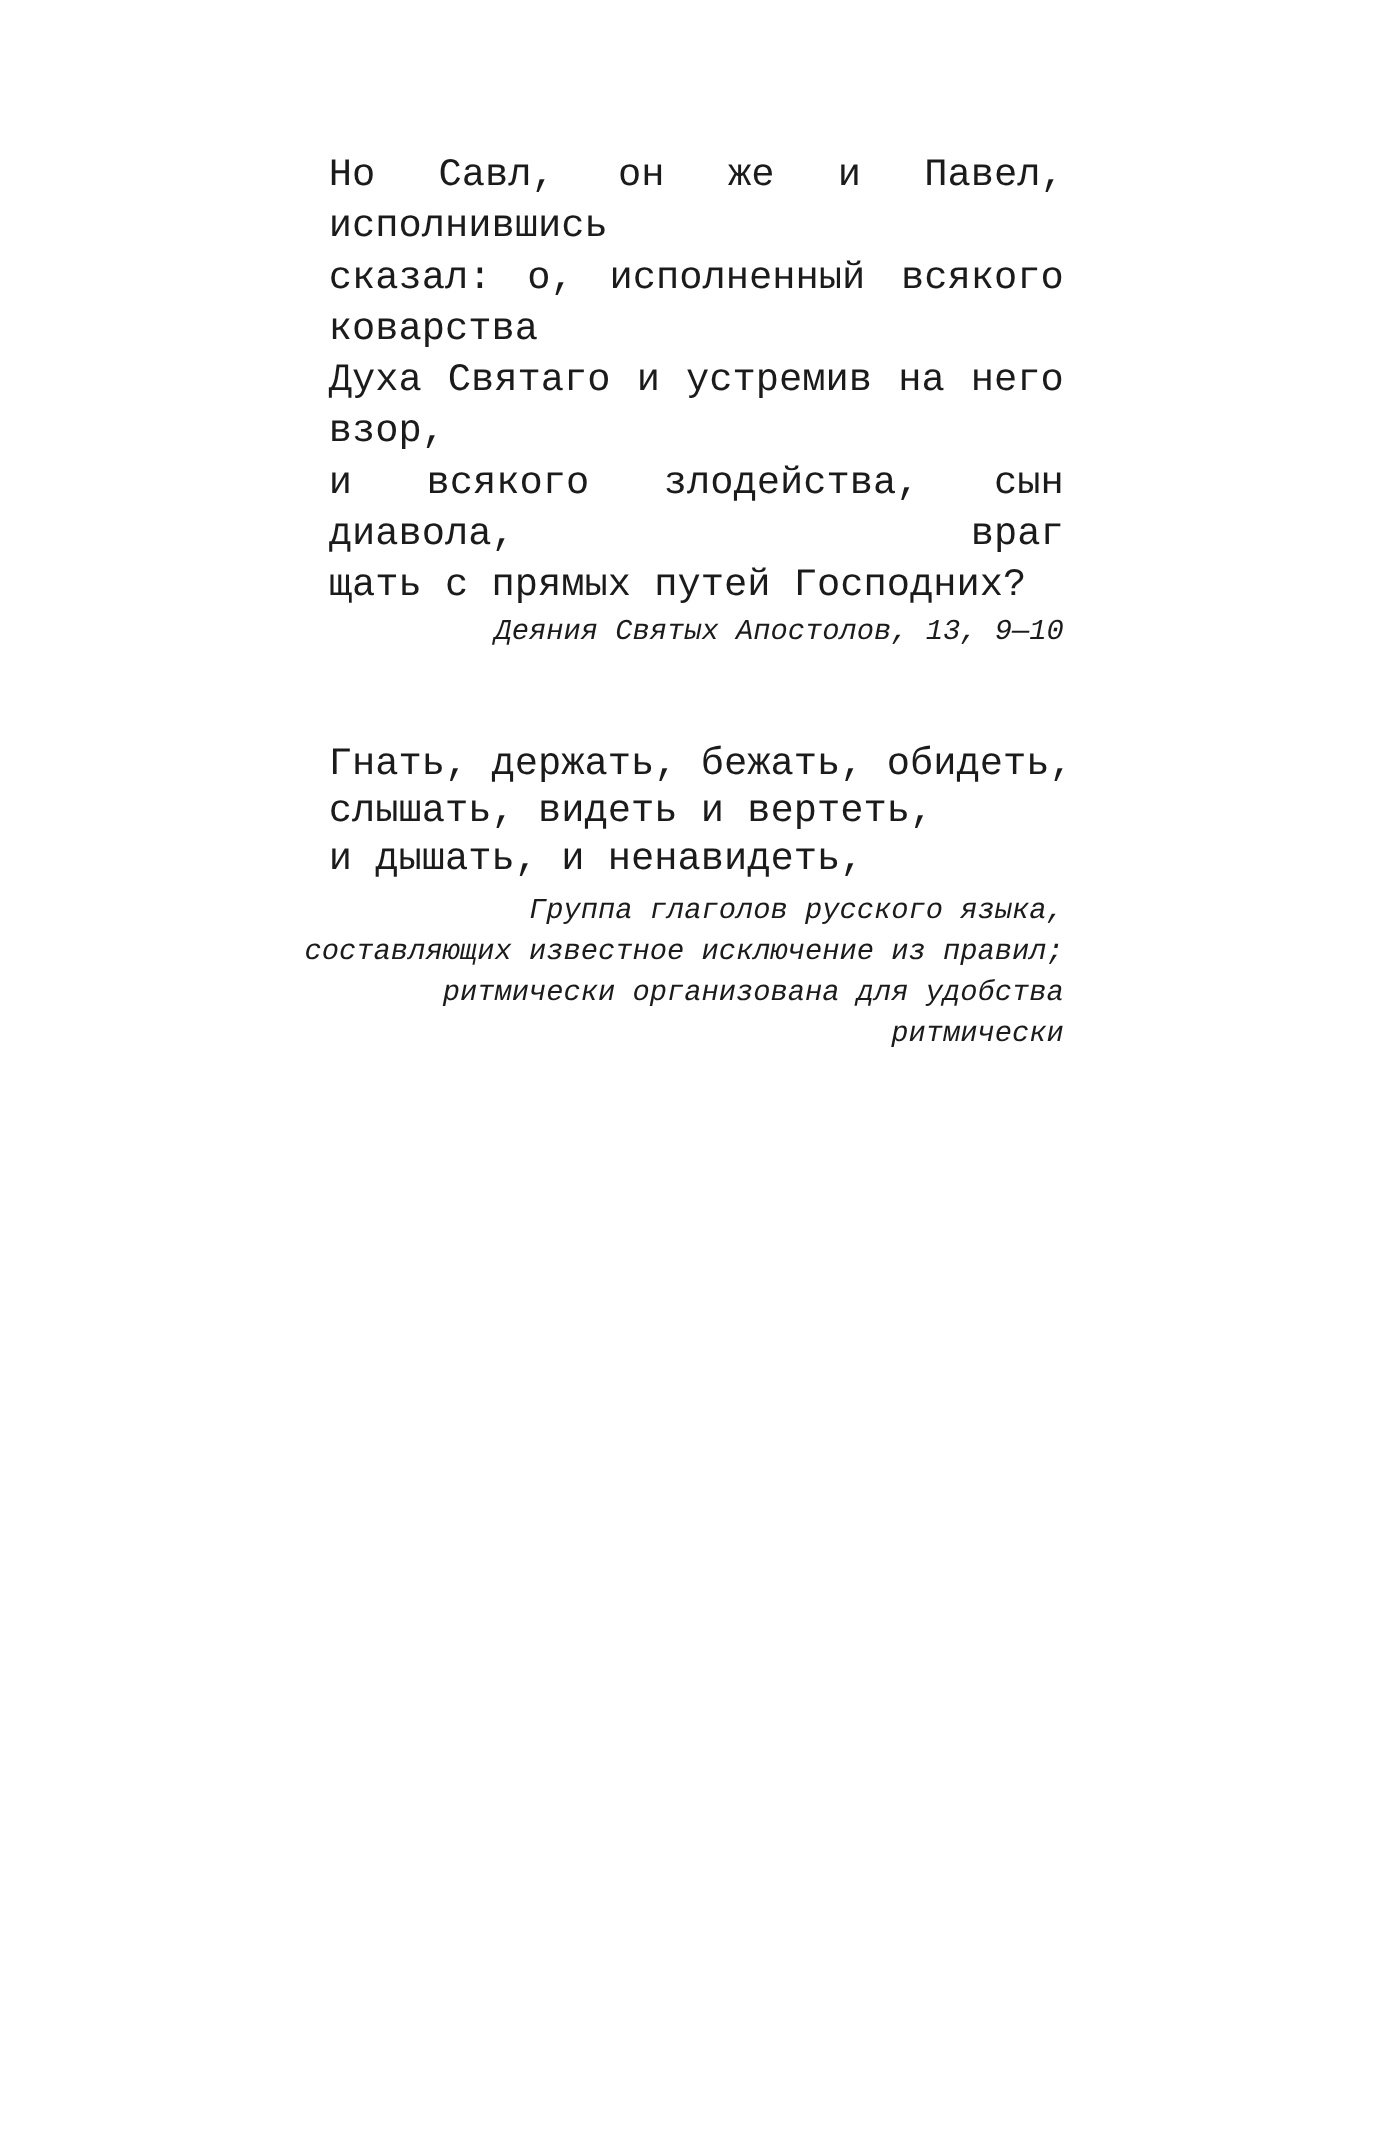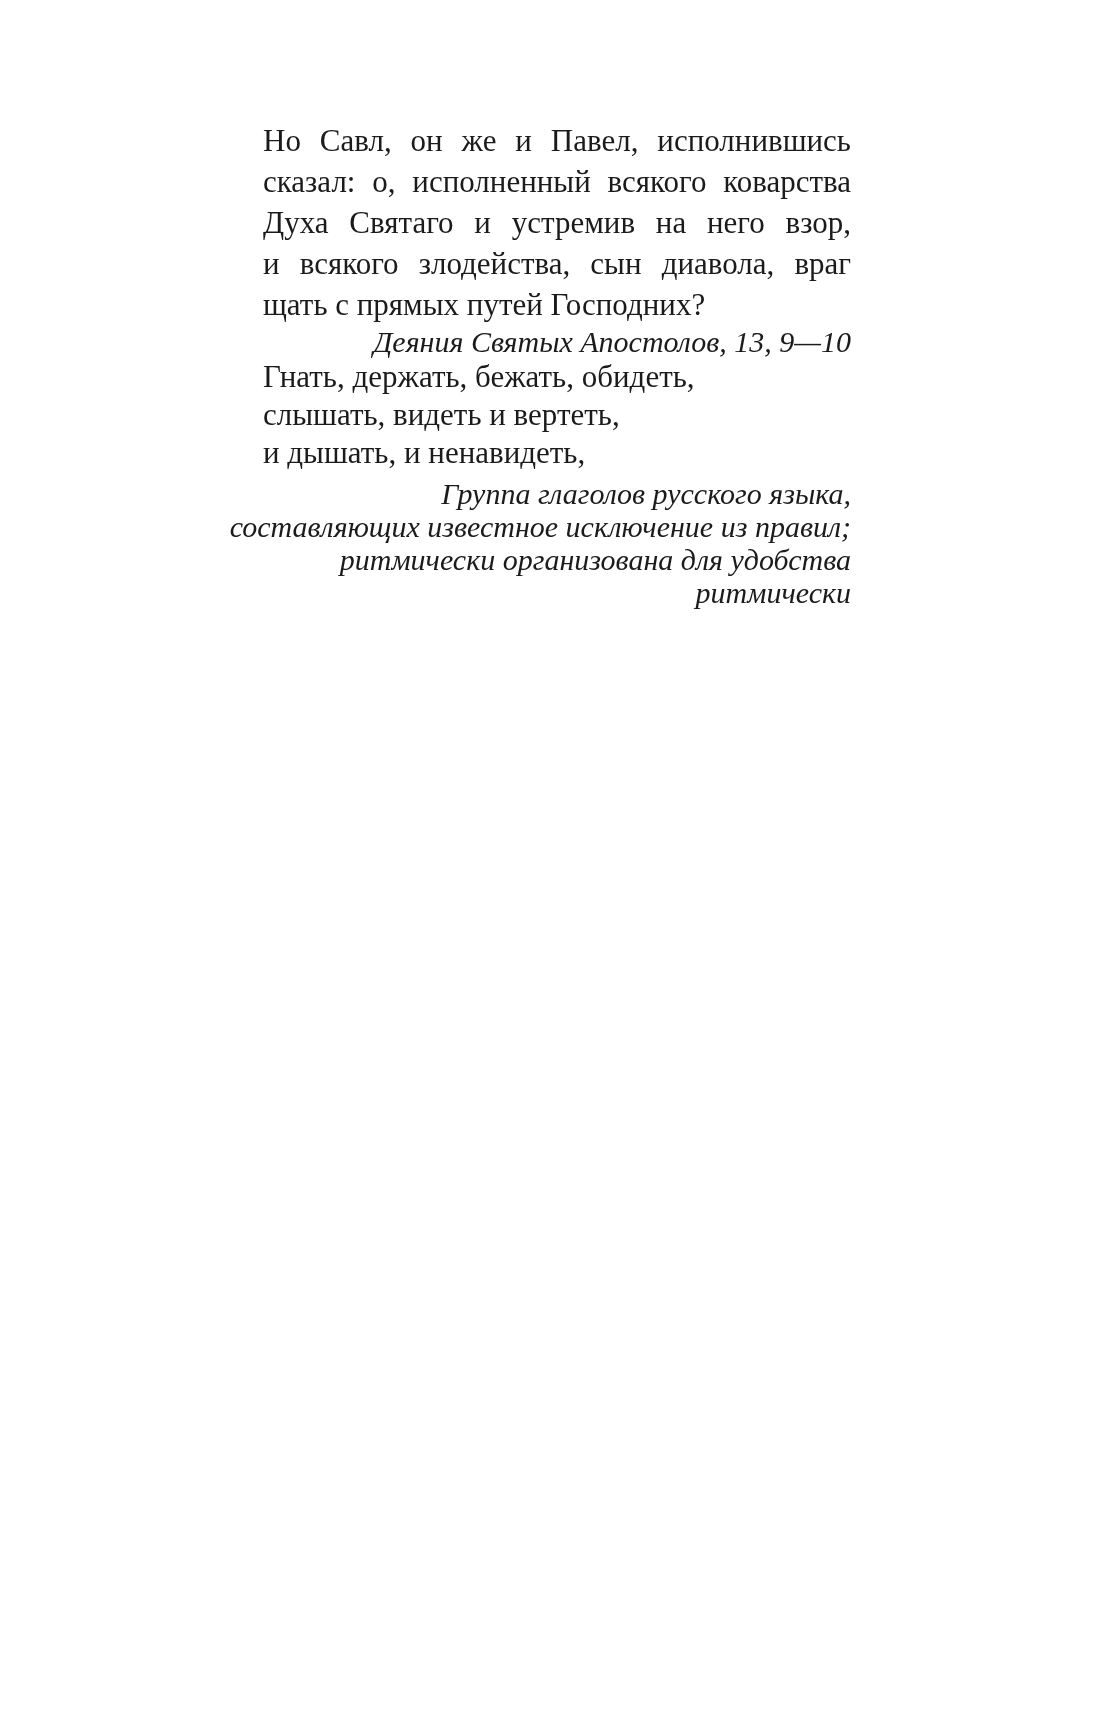--- a/index.html
+++ b/index.html
@@ -13,20 +13,21 @@
     background: #ffffff;
     overflow: hidden;
     font-family: "Liberation Serif", "DejaVu Serif", serif;
     color: #1b1b1b;
   }
   .epigraph-column {
     position: absolute;
     left: 263px;
     top: 120px;
     width: 588px;
+    font-family: Liberation Mono, monospace;
   }
   .quote {
     font-size: 31px;
     line-height: 41px;
     font-weight: 400;
   }
   
   .quote-justified .line {
     text-align: justify;
     text-align-last: justify;
@@ -38,32 +39,32 @@
   .poem {
     line-height: 38px;
   }
   .poem .line, .single-line .line {
     text-align: left;
     white-space: nowrap;
   }
   .attribution {
     position: relative;
     font-style: italic;
-    font-size: 30px;
+    font-size: 23px;
     line-height: 33px;
     text-align: right;
     
     width: 648px;
     margin-left: -60px;
   }
   .attribution .line {
     white-space: nowrap;
   }
   .section-bible .attribution { margin-top: 0px; }
-  .section-verbs { }
+  .section-verbs { margin-top: 71px; }
   .section-verbs .attribution { margin-top: 5px; }
   .section-poe { margin-top: 61px; }
   .section-poe .attribution { margin-top: 8px; }
 </style>
 </head>
 <body>
 
 <div class="page">
   <div class="epigraph-column">
 

